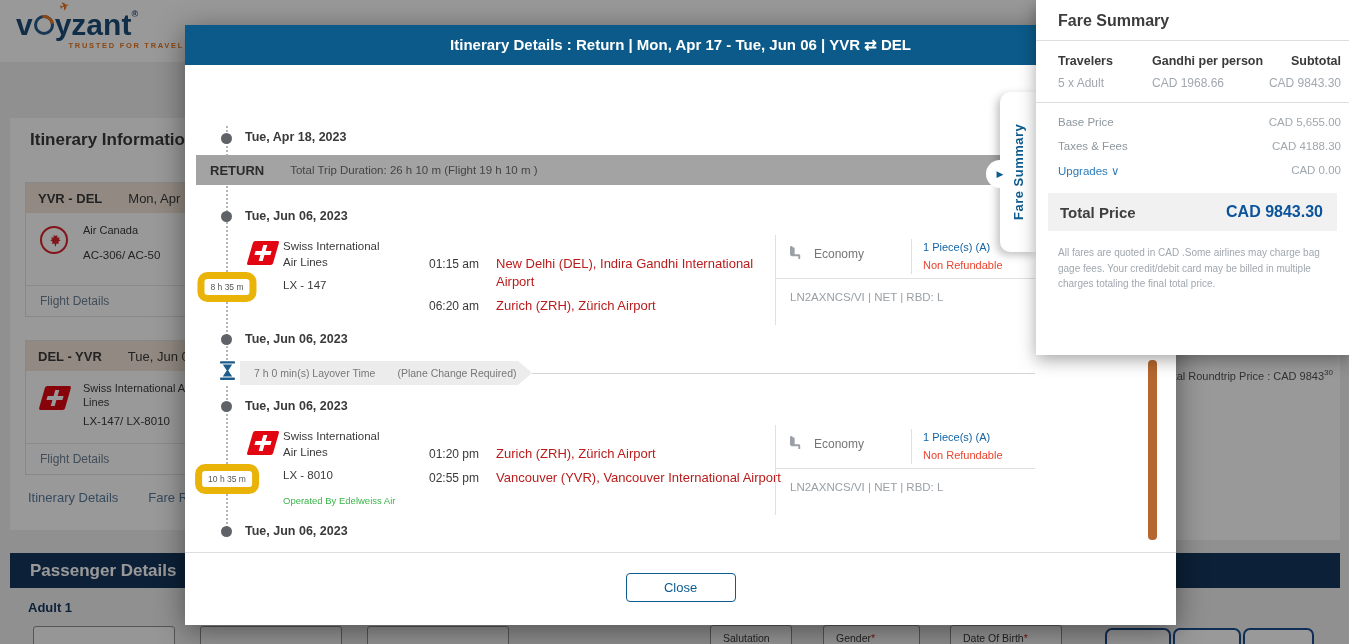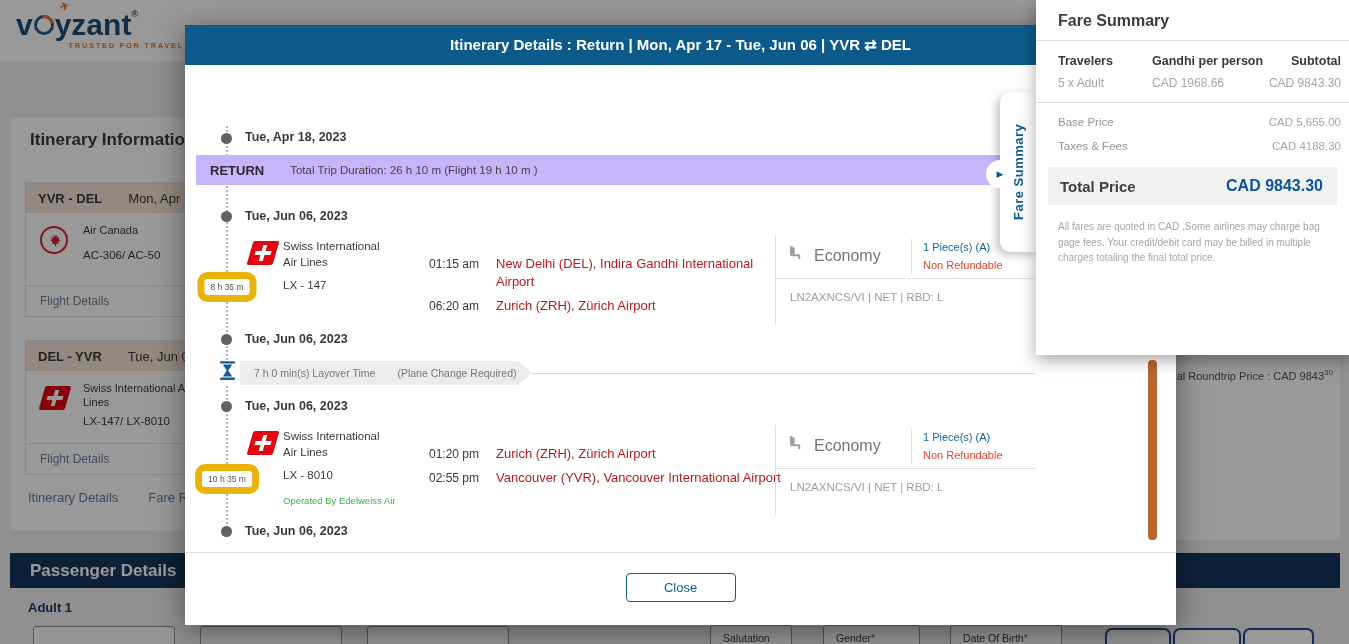--- a/index.html
+++ b/index.html
@@ -71,21 +71,21 @@
   .mtab.active::before{content:"";position:absolute;left:50%;bottom:-9px;margin-left:-6px;
          border:6px solid transparent;border-top-color:#bf6530;z-index:2;}
 
   .modal-body{position:absolute;left:0;top:85px;right:0;bottom:73px;overflow:hidden;}
   .tl-line{position:absolute;left:41px;top:16px;height:406px;border-left:2px dotted #b5b5b5;}
   .tl-dot{position:absolute;left:36px;width:11px;height:11px;border-radius:50%;background:#5f6368;z-index:2;}
   #dot0{top:23px}#dot1{top:101px}#dot2{top:224px}#dot3{top:291px}#dot4{top:416px}
   .tl-date{position:absolute;left:60px;font-size:12.5px;font-weight:bold;color:#3a3a3a;}
   #date0{top:20px}#date1{top:99px}#date2{top:222px}#date3{top:289px}#date4{top:414px}
 
-  .return-bar{position:absolute;left:11px;top:45px;width:840px;height:30px;background:#c4b5fd;
+  .return-bar{position:absolute;left:11px;top:45px;width:840px;height:30px;background:#a3a3a3;
          display:flex;align-items:center;}
   .return-label{font-size:13px;font-weight:bold;color:#2b2b2b;margin-left:14px;}
   .return-duration{font-size:11.5px;color:#444;margin-left:26px;}
 
   .pill{position:absolute;left:42px;transform:translateX(-50%);z-index:3;background:#fff;
         border:7px solid #eab308;border-radius:10px;font-size:8.5px;color:#555;padding:3px 6px;white-space:nowrap;}
   #pill1{top:162px}#pill2{top:354px}
 
   .segment{position:absolute;left:60px;width:800px;height:92px;}
   #seg1{top:125px;}
@@ -94,21 +94,21 @@
   .seg-airline{position:absolute;left:38px;top:4px;width:100px;font-size:11.5px;color:#3a3a3a;line-height:1.35;}
   .seg-flightno{position:absolute;left:38px;top:44px;font-size:11.5px;color:#3a3a3a;}
   .seg-operated{position:absolute;left:38px;top:70px;font-size:9.5px;color:#3bb54a;}
   .seg-sched{position:absolute;left:168px;top:20px;width:360px;margin-left:16px;}
   .sched-row{display:flex;margin-bottom:6px;}
   .sched-time{flex:0 0 67px;font-size:12px;color:#3a3a3a;padding-top:2px;}
   .sched-airport{flex:1;font-size:13px;color:#b91c1c;line-height:1.4;}
   .seg-right{position:absolute;left:530px;top:0;width:260px;height:90px;border-left:1px solid #e0e0e0;box-sizing:border-box;}
   .cabin-row{position:relative;height:43px;border-bottom:1px solid #e0e0e0;}
   .seat-icon{position:absolute;left:14px;top:10px;}
-  .cabin-label{position:absolute;left:38px;top:12px;font-size:16px;color:#757575;}
+  .cabin-label{position:absolute;left:38px;top:12px;font-size:12px;color:#757575;}
   .cabin-divider{position:absolute;left:135px;top:4px;bottom:4px;border-left:1px solid #e0e0e0;}
   .baggage{position:absolute;left:147px;top:6px;font-size:11px;color:#1464a5;}
   .refund{position:absolute;left:147px;top:24px;font-size:11px;color:#e8442e;}
   .fare-info{padding:12px 0 0 14px;font-size:11.5px;color:#9aa0a6;}
 
   .hourglass{position:absolute;left:33px;top:251px;z-index:3;background:#fff;padding:0 2px;}
   .layover-ribbon{position:absolute;left:55px;top:251px;width:292px;height:24px;background:#ececec;
         clip-path:polygon(0 0,278px 0,292px 50%,278px 100%,0 100%);
         display:flex;align-items:center;font-size:10.5px;color:#777;white-space:nowrap;}
   .layover-text{margin-left:14px;}
@@ -357,20 +357,24 @@
     </div>
     <hr class="fp-divider">
     <div class="fp-row first">
       <span class="fp-lbl">Base Price</span>
       <span class="fp-val">CAD 5,655.00</span>
     </div>
     <div class="fp-row">
       <span class="fp-lbl">Taxes &amp; Fees</span>
       <span class="fp-val">CAD 4188.30</span>
     </div>
+    <div class="fp-row">
+      <span class="upgrades-link"><span>Upgrades</span> <span>∨</span></span>
+      <span class="fp-val">CAD 0.00</span>
+    </div>
     <div class="fp-total">
       <span class="fp-total-label">Total Price</span>
       <span class="fp-total-val">CAD 9843.30</span>
     </div>
     <div class="fp-disclaimer">All fares are quoted in CAD .Some airlines may charge bag gage fees. Your credit/debit card may be billed in multiple charges totaling the final total price.</div>
   </div>
 
 </div>
 
 </body></html>

